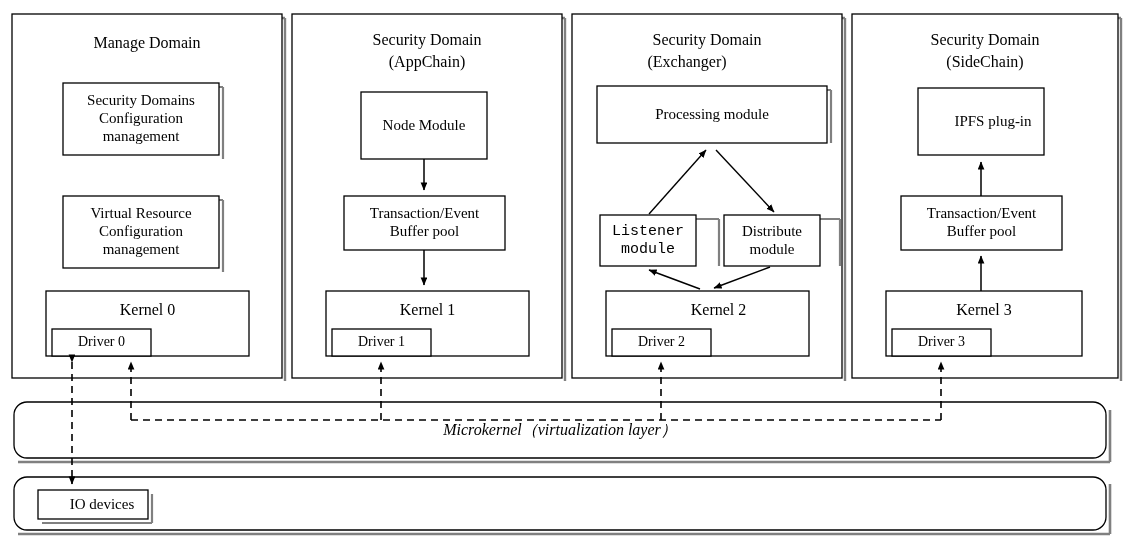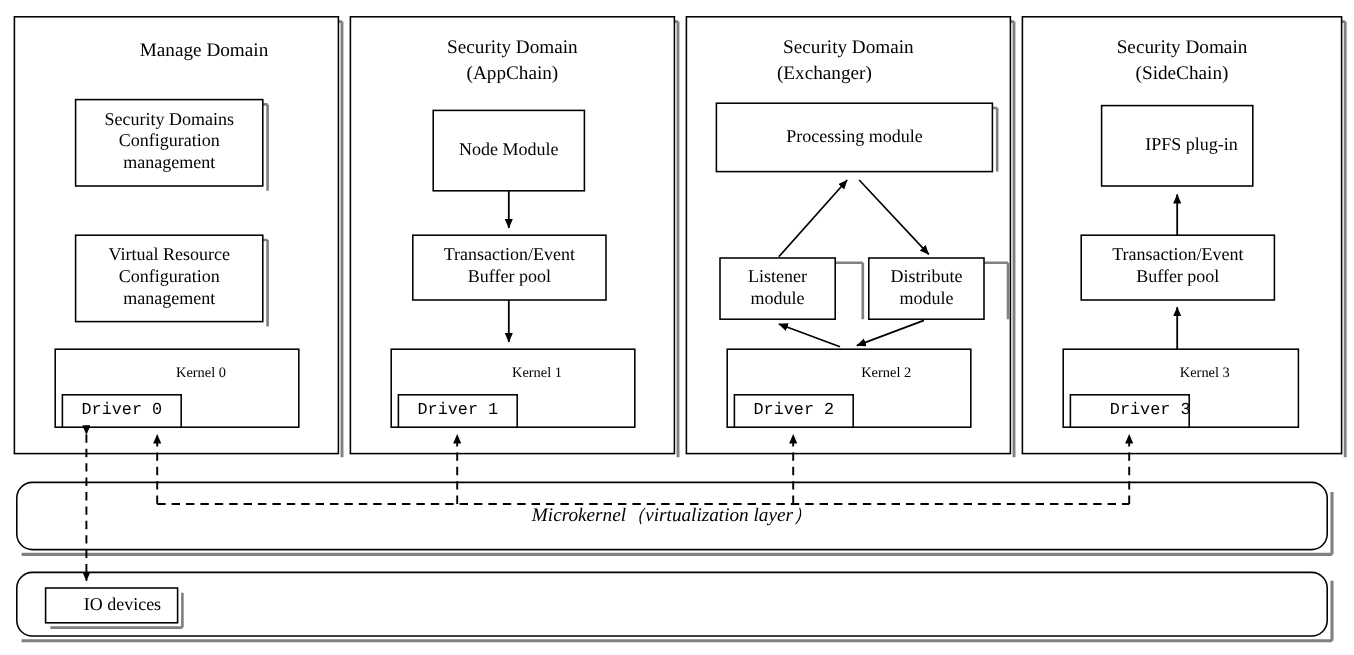--- a/index.html
+++ b/index.html
@@ -3,22 +3,22 @@
 <meta charset="utf-8">
 <style>
   html,body{margin:0;padding:0;background:#ffffff;}
   body{font-family:"Liberation Serif","DejaVu Serif",serif;}
   #stage{position:relative;width:1128px;height:546px;background:#fff;overflow:hidden;}
   #stage svg{position:absolute;left:0;top:0;}
   .lbl{position:absolute;display:flex;align-items:center;justify-content:center;
        text-align:center;line-height:1.18;color:#000;}
   .panel-title{font-size:16px;}
   .box-text{font-size:15px;}
-  .kernel-text{font-size:12px;padding-left:20px;}
-  .driver-text{font-size:14px;font-family:Liberation Mono, monospace;}
+  .kernel-text{font-size:16px;}
+  .driver-text{font-size:14px;}
   .bar-text{font-size:16px;font-style:italic;}
   .io-text{font-size:15px;}
 </style>
 </head>
 <body>
 
 <div id="stage">
 
   <svg width="1128" height="546" viewBox="0 0 1128 546">
     <defs>
@@ -110,21 +110,21 @@
       <path d="M131,420 L131,362" marker-end="url(#ah)"></path>
 
       <path d="M131,420 L941,420"></path>
 
       <path d="M381,420 L381,362" marker-end="url(#ah)"></path>
       <path d="M661,420 L661,362" marker-end="url(#ah)"></path>
       <path d="M941,420 L941,362" marker-end="url(#ah)"></path>
     </g>
   </svg>
 
-  <div class="lbl panel-title" style="left:12px;top:32px;width:270px;height:22px;padding-left:23px;">Manage Domain</div>
+  <div class="lbl panel-title" style="left:12px;top:32px;width:270px;height:22px;">Manage Domain</div>
 
   <div class="lbl panel-title" style="left:292px;top:30px;width:270px;height:20px;">Security Domain</div>
   <div class="lbl panel-title" style="left:292px;top:52px;width:270px;height:20px;">(AppChain)</div>
 
   <div class="lbl panel-title" style="left:572px;top:30px;width:270px;height:20px;">Security Domain</div>
   <div class="lbl panel-title" style="left:552px;top:52px;width:270px;height:20px;">(Exchanger)</div>
 
   <div class="lbl panel-title" style="left:852px;top:30px;width:266px;height:20px;">Security Domain</div>
   <div class="lbl panel-title" style="left:852px;top:52px;width:266px;height:20px;">(SideChain)</div>
 
@@ -137,29 +137,29 @@
   <div class="lbl kernel-text" style="left:46px;top:293px;width:203px;height:34px;">Kernel 0</div>
   <div class="lbl driver-text" style="left:52px;top:329px;width:99px;height:27px;">Driver 0</div>
 
   <div class="lbl box-text" style="left:361px;top:92px;width:126px;height:67px;white-space:pre-line;">Node Module</div>
   <div class="lbl box-text" style="left:344px;top:196px;width:161px;height:54px;white-space:pre-line;">Transaction/Event
 Buffer pool</div>
   <div class="lbl kernel-text" style="left:326px;top:293px;width:203px;height:34px;">Kernel 1</div>
   <div class="lbl driver-text" style="left:332px;top:329px;width:99px;height:27px;">Driver 1</div>
 
   <div class="lbl box-text" style="left:597px;top:86px;width:230px;height:57px;white-space:pre-line;">Processing module</div>
-  <div class="lbl box-text" style="left:600px;top:215px;width:96px;height:51px;white-space:pre-line;">Listener
+  <div class="lbl box-text" style="left:600px;top:215px;width:96px;height:51px;white-space:pre-line;font-family:Liberation Mono, monospace;">Listener
 module</div>
   <div class="lbl box-text" style="left:724px;top:215px;width:96px;height:51px;white-space:pre-line;">Distribute
 module</div>
   <div class="lbl kernel-text" style="left:596px;top:293px;width:245px;height:34px;">Kernel 2</div>
   <div class="lbl driver-text" style="left:612px;top:329px;width:99px;height:27px;">Driver 2</div>
 
   <div class="lbl box-text" style="left:918px;top:88px;width:126px;height:67px;white-space:pre-line;padding-left:12px;">IPFS plug-in</div>
   <div class="lbl box-text" style="left:901px;top:196px;width:161px;height:54px;white-space:pre-line;">Transaction/Event
 Buffer pool</div>
   <div class="lbl kernel-text" style="left:886px;top:293px;width:196px;height:34px;">Kernel 3</div>
-  <div class="lbl driver-text" style="left:892px;top:329px;width:99px;height:27px;margin-left:17px;">Driver 3</div>
+  <div class="lbl driver-text" style="left:892px;top:329px;width:99px;height:27px;">Driver 3</div>
 
   <div class="lbl bar-text" style="left:14px;top:402px;width:1092px;height:56px;">Microkernel（virtualization layer）</div>
   <div class="lbl io-text" style="left:38px;top:490px;width:128px;height:29px;">IO devices</div>
 
 </div>
 
 </body></html>

